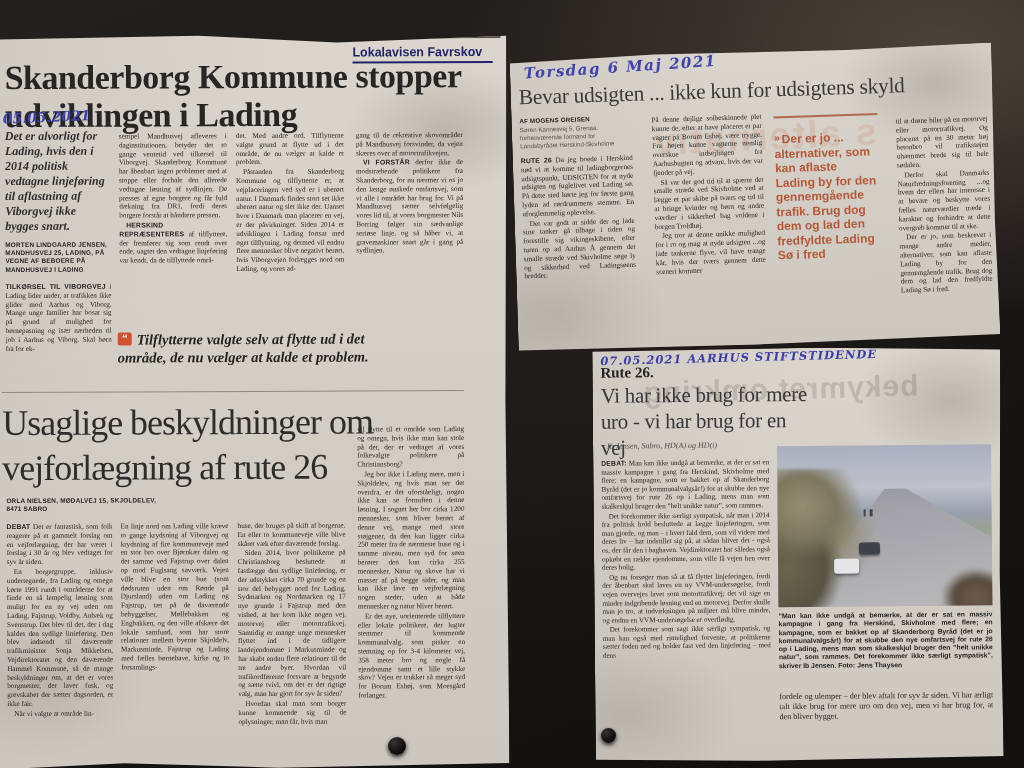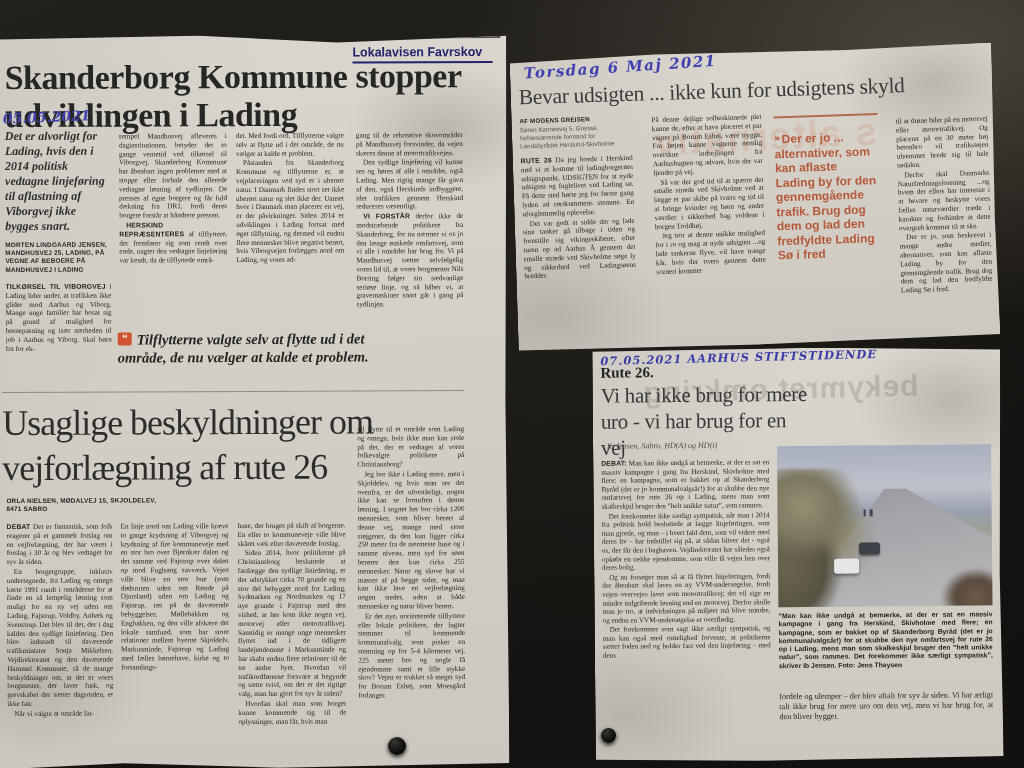--- a/index.html
+++ b/index.html
@@ -70,26 +70,25 @@
     <div class="sbyl" style="margin-top:7px;">MORTEN LINDGAARD JENSEN, MANDHUSVEJ 25, LADING, PÅ VEGNE AF BEBOERE PÅ MANDHUSVEJ I LADING</div>
   </div>
   <div class="col" style="left:12px; top:248px; width:106px; height:106px;">
       <p><b class="lead">TILKØRSEL TIL VIBORGVEJ</b> i Lading lider under, at trafikken ikke glider mod Aarhus og Viborg. Mange unge familier har bosat sig på grund af mulighed for børnepasning og især nærheden til job i Aarhus og Viborg. Skal børn fra for ek-</p>
     </div>
   <div class="col" style="left:126px; top:98px; width:108px; height:194px;">
       <p>sempel Mandhusvej afleveres i daginstitutionen, betyder det to gange ventetid ved tilkørsel til Viborgvej. Skanderborg Kommune har åbenbart ingen problemer med at stoppe eller forhale den allerede vedtagne løsning af sydlinjen. De presses af egne borgere og får fuld dækning fra DR1, fordi deres borgere forstår at håndtere pressen.</p>
       <p><b class="lead">HERSKIND REPRÆSENTERES</b> af tilflyttere, der fremfører sig som rendt over ende, uagtet den vedtagne linjeføring var kendt, da de tilflyttede områ-</p>
     </div>
   <div class="col" style="left:243px; top:98px; width:108px; height:194px;">
-      <p>det. Med fordi ord. Tilflytterne valgte selv at flytte ud i det område, de nu vælger at kalde et problem.</p>
+      <p>det. Med andre ord. Tilflytterne valgte grund at flytte ud i det område, de nu vælger at kalde et problem.</p>
       <p>Påstanden fra Skanderborg Kommune og tilflytterne er, at vejplaceringen ved syd er i uberørt natur. I Danmark findes stort set ikke uberørt natur og slet ikke der. Uanset hvor i Danmark man placerer en vej, er der påvirkninger. Siden 2014 er udviklingen i Lading fortsat med øget tilflytning, og dermed vil endnu flere mennesker blive negativt berørt, hvis Viborgvejen forlægges nord om Lading, og vores ad-</p>
     </div>
   <div class="col" style="left:363px; top:98px; width:107px; height:256px;">
-      <p>gang til de rekreative skovområder på Mandhusvej forsvinder, da vejen skæres denne af motortrafikvejen.</p>
-      <p>Den sydlige linjeføring vil kunne ses og høres af alle i området, også Lading. Men rigtig mange får gavn af den, også Herskinds indbyggere, idet trafikken gennem Herskind reduceres væsentligt.</p>
+      <p>gang til de rekreative skovområder på Mandhusvej forsvinder, da vejen skæres over af motortrafikvejen.</p>
       <p><b class="lead">VI FORSTÅR</b> derfor ikke de modstræbende politikere fra Skanderborg, for nu nærmer vi os jo den længe ønskede omfartsvej, som vi alle i området har brug for. Vi på Mandhusvej sætter selvfølgelig vores lid til, at vores borgmester Nils Borring følger sin sædvanlige seriøse linje, og så håber vi, at gravemaskiner snart går i gang på sydlinjen.</p>
     </div>
 
   <div style="position:absolute; left:124px; top:296px; width:270px; height:54px;">
     <span style="float:left; width:14px; height:13px; background:#cf5330; color:#f3ede2; border-radius:2px;
                  font:bold 8px/12px 'Liberation Sans',sans-serif; text-align:center; margin:2px 5px 0 0;">❛❛</span>
     <span style="font:italic 600 14.5px/18px 'Liberation Serif',serif; color:#23231f;">Tilflytterne valgte selv at flytte ud i det område, de nu vælger at kalde et problem.</span>
   </div>
 
   <div class="rule" style="left:8px; top:357px; width:462px;"></div>
@@ -107,21 +106,21 @@
       <p>En linje nord om Lading ville kræve to gange krydsning af Viborgvej og krydsning af fire kommuneveje med en stor bro over Bjørnkær dalen og det samme ved Fajstrup over dalen op mod Fuglsang savværk. Vejen ville blive en stor bue (som dødsruten uden om Rønde på Djursland) uden om Lading og Fajstrup, tæt på de daværende bebyggelser, Møllebakken og Engbakken, og den ville afskære det lokale samfund, som har store relationer mellem byerne Skjoldelv, Markusminde, Fajstrup og Lading med fælles børnehave, kirke og to forsamlings-</p>
     </div>
   <div class="col" style="left:243px; top:488px; width:108px; height:240px;">
       <p>huse, der bruges på skift af borgerne. En eller to kommuneveje ville blive skåret væk efter daværende forslag.</p>
       <p>Siden 2014, hvor politikerne på Christiansborg besluttede at fastlægge den sydlige linieføring, er der udstykket cirka 70 grunde og en stor del bebygget nord for Lading, Sydmarken og Nordmarken og 17 nye grunde i Fajstrup med den vished, at her kom ikke nogen vej, motorvej eller motortrafikvej. Samtidig er mange unge mennesker flyttet ind i de tidligere landejendomme i Markusminde og har skabt endnu flere relationer til de tre andre byer. Hvordan vil trafikordførerne forsvare at begynde og sætte tvivl, om det er det rigtige valg, man har gjort for syv år siden?</p>
       <p>Hvordan skal man som borger kunne kommende sig til de oplysninger, man får, hvis man</p>
     </div>
   <div class="col" style="left:363px; top:392px; width:107px; height:298px;">
       <p>vil flytte til et område som Lading og omegn, hvis ikke man kan stole på det, der er vedtaget af vores folkevalgte politikere på Christiansborg?</p>
       <p>Jeg bor ikke i Lading mere, men i Skjoldelev, og hvis man ser det ovenfra, er det uforståeligt, nogen ikke kan se fornuften i denne løsning. I sognet her bor cirka 1200 mennesker, som bliver berørt af denne vej, mange med store støjgener, da den kun ligger cirka 250 meter fra de nærmeste huse og i samme niveau, men syd for søen berører den kun cirka 255 mennesker. Natur og skove har vi masser af på begge sider, og man kan ikke lave en vejforlægning nogen steder, uden at både mennesker og natur bliver berørt.</p>
-      <p>Er det nye, uorienterede tilflyttere eller lokale politikere, der lugter stemmer til kommende kommunalvalg, som pisker en stemning op for 5-4 kilometer vej, 225 meter bro og nogle få ejendomme samt et lille stykke skov? Vejen er trukket så meget syd for Borum Eshøj, som Moesgård forlanger.</p>
+      <p>Er det nye, uorienterede tilflyttere eller lokale politikere, der lugter stemmer til kommende kommunalvalg, som pisker en stemning op for 3-4 kilometer vej, 358 meter bro og nogle få ejendomme samt et lille stykke skov? Vejen er trukket så meget syd for Borum Eshøj, som Moesgård forlanger.</p>
     </div>
 </div>
 
 <div class="clip paper" style="left:514px; top:50px; width:482px; height:296px; transform:rotate(-1.8deg);
             clip-path:polygon(0 2%, 30% 0.5%, 70% 1%, 100% 0, 99.6% 60%, 100% 98.5%, 50% 99.5%, 0 99%);">
 
   <div class="bleed" style="left:140px; top:66px; font-size:38px; letter-spacing:2px; color:rgba(198,96,56,.15); transform:scaleX(-1) rotate(1deg);">s alternativ</div>
 
   <div class="hand" style="position:absolute; left:14px; top:4px; font-size:15px; letter-spacing:1.5px; transform:rotate(-2deg);">Torsdag 6 Maj 2021</div>
 

